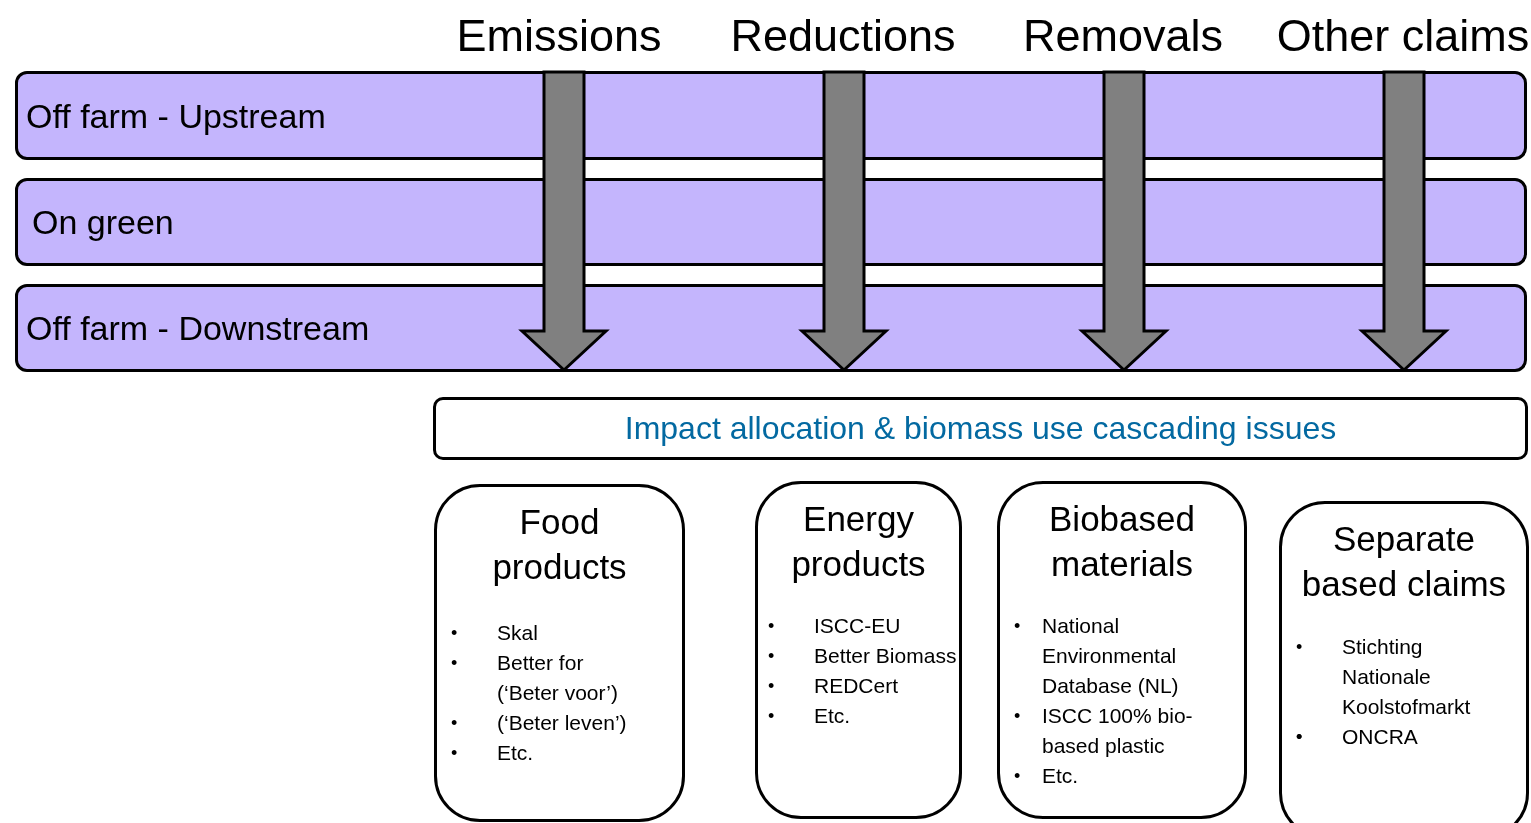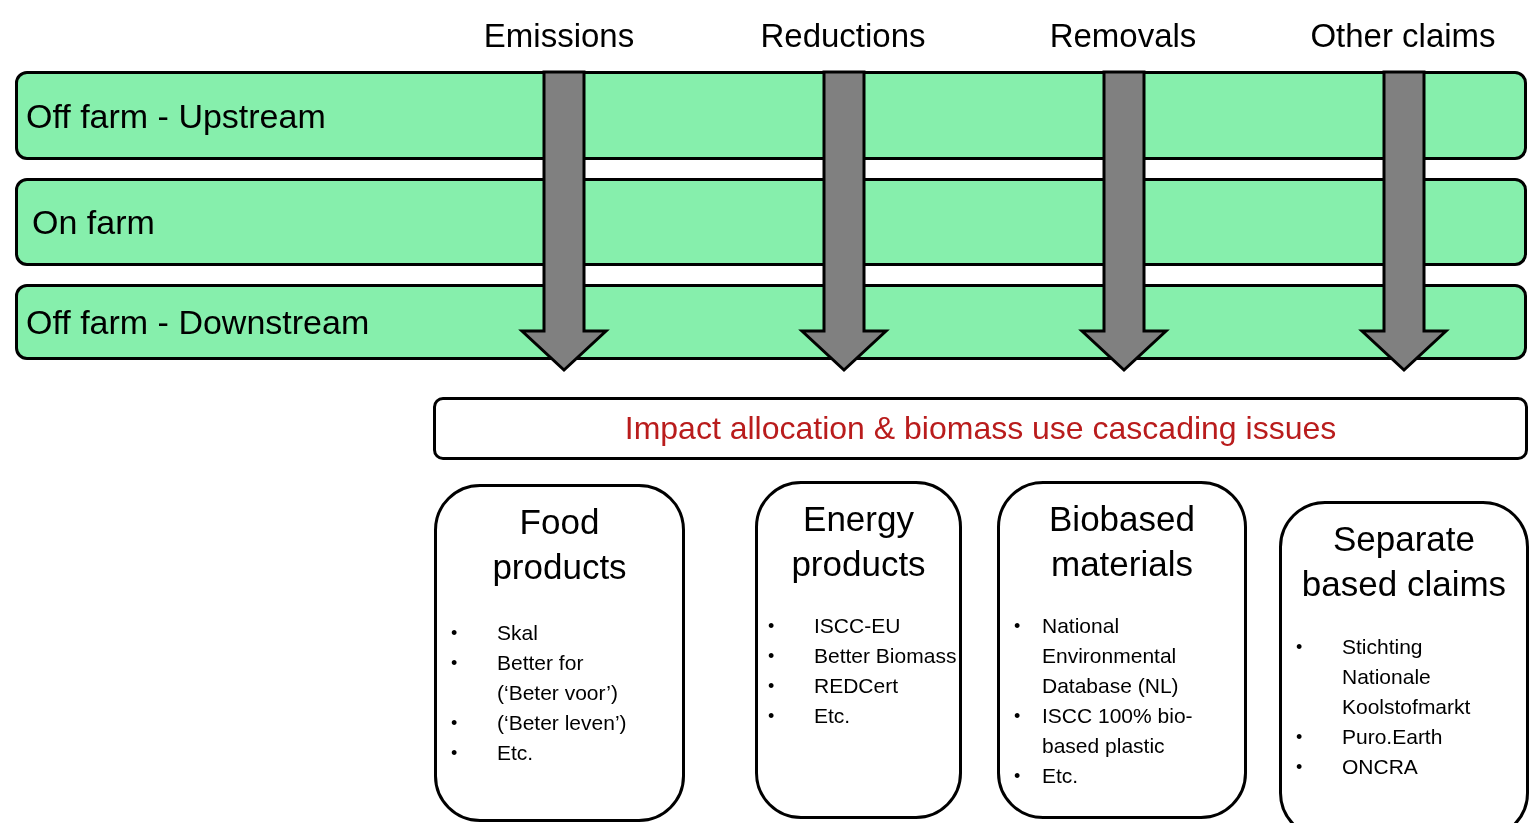--- a/index.html
+++ b/index.html
@@ -1,21 +1,21 @@
 <!DOCTYPE html>
 <html><head>
 <meta charset="utf-8">
 <style>
   html, body { margin: 0; padding: 0; background: #ffffff; }
   body { width: 1531px; height: 823px; position: relative; overflow: hidden;
          font-family: "Liberation Sans", "DejaVu Sans", sans-serif; color: #000; }
-  .col-header { position: absolute; top: 14px; font-size: 33px; line-height: 44px;
+  .col-header { position: absolute; top: 14px; font-size: 45px; line-height: 44px;
                 white-space: nowrap; transform: translateX(-50%); }
   .stage { position: absolute; left: 15px; width: 1512px; border: 3px solid #000;
-           border-radius: 12px; background: #86efac; box-sizing: border-box; }
+           border-radius: 12px; background: #c4b5fd; box-sizing: border-box; }
   .stage-label { position: absolute; left: 8px; top: 50%; transform: translateY(-50%);
                  font-size: 34px; white-space: nowrap; }
   svg.arrows { position: absolute; left: 0; top: 0; pointer-events: none; }
   .issue-bar { position: absolute; left: 433px; top: 397px; width: 1095px; height: 63px;
                border: 3px solid #000; border-radius: 10px; box-sizing: border-box;
                display: flex; align-items: center; justify-content: center;
                font-size: 32px; }
   .cat-box { position: absolute; border: 3px solid #000; border-radius: 46px;
              box-sizing: border-box; background: #fff; }
   .cat-title { text-align: center; font-size: 35px; line-height: 45px; margin-top: 12px; }
@@ -29,37 +29,37 @@
 
 <div class="col-header" style="left:559px">Emissions</div>
 <div class="col-header" style="left:843px">Reductions</div>
 <div class="col-header" style="left:1123px">Removals</div>
 <div class="col-header" style="left:1403px">Other claims</div>
 
 <div class="stage" style="top:71px;height:89px">
   <span class="stage-label">Off farm - Upstream</span>
 </div>
 <div class="stage" style="top:178px;height:88px">
-  <span class="stage-label" style="left:14px">On farm</span>
+  <span class="stage-label" style="left:14px">On green</span>
 </div>
-<div class="stage" style="top:284px;height:76px">
+<div class="stage" style="top:284px;height:88px">
   <span class="stage-label">Off farm - Downstream</span>
 </div>
 
 <svg class="arrows" width="1531" height="823">
   <g id="arrow-layer">
       <polygon points="544,72 584,72 584,331 606,331 564,370 522,331 544,331" fill="#808080" stroke="#000" stroke-width="3" stroke-linejoin="miter"></polygon>
       <polygon points="824,72 864,72 864,331 886,331 844,370 802,331 824,331" fill="#808080" stroke="#000" stroke-width="3" stroke-linejoin="miter"></polygon>
       <polygon points="1104,72 1144,72 1144,331 1166,331 1124,370 1082,331 1104,331" fill="#808080" stroke="#000" stroke-width="3" stroke-linejoin="miter"></polygon>
       <polygon points="1384,72 1424,72 1424,331 1446,331 1404,370 1362,331 1384,331" fill="#808080" stroke="#000" stroke-width="3" stroke-linejoin="miter"></polygon>
     </g>
 </svg>
 
 <div class="issue-bar">
-  <span id="issue-text" style="color: #b91c1c;">Impact allocation &amp; biomass use cascading issues</span>
+  <span id="issue-text" style="color: #0369a1;">Impact allocation &amp; biomass use cascading issues</span>
 </div>
 
 <div class="cat-box" style="left:434px;top:484px;width:251px;height:338px">
   <div class="cat-title">
     <div>Food</div>
     <div>products</div>
   </div>
   <ul class="cat-list" style="top:131px">
       <li style="padding-left: 60px;">
         <span class="bullet" style="left: 14px;">•</span>
@@ -134,20 +134,19 @@
   </div>
   <ul class="cat-list" style="top:128px">
       <li style="padding-left: 60px;">
         <span class="bullet" style="left: 14px;">•</span>
         <div>Stichting</div>
         <div>Nationale</div>
         <div>Koolstofmarkt</div>
       </li>
       <li style="padding-left: 60px;">
         <span class="bullet" style="left: 14px;">•</span>
-        <div>Puro.Earth</div>
       </li>
       <li style="padding-left: 60px;">
         <span class="bullet" style="left: 14px;">•</span>
         <div>ONCRA</div>
       </li>
     </ul>
 </div>
 
 </body></html>

